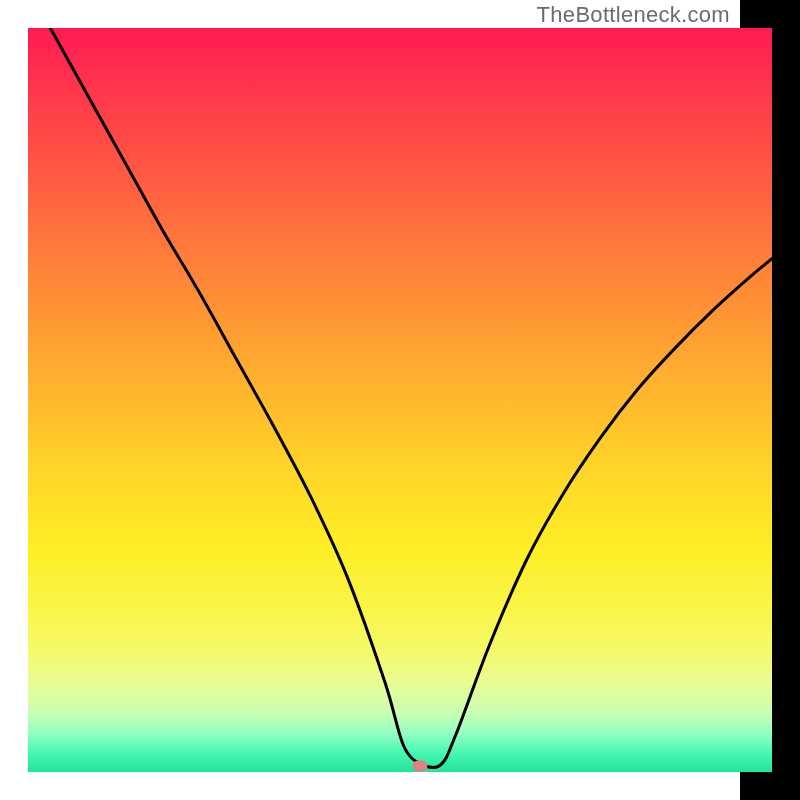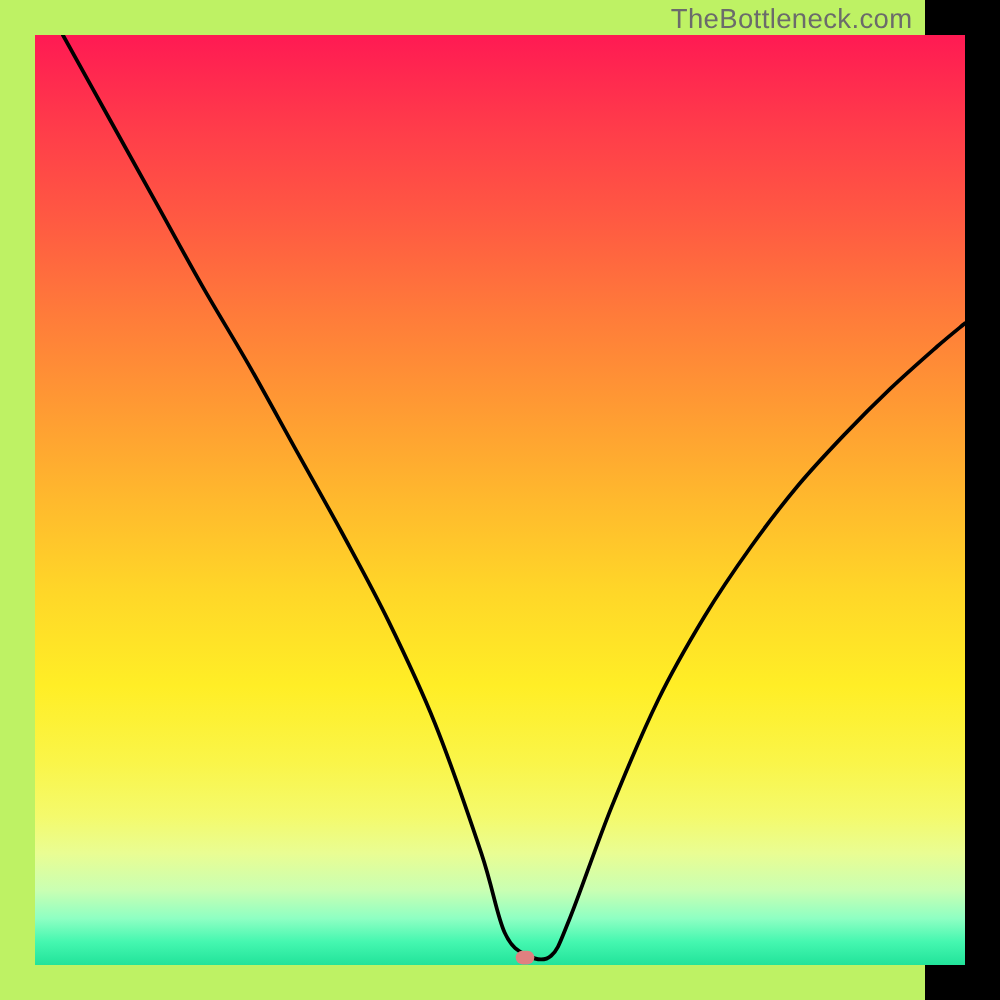--- a/index.html
+++ b/index.html
@@ -8,21 +8,21 @@
     width: 800px;
     height: 800px;
     background: #000;
     overflow: hidden;
     font-family: Arial, Helvetica, sans-serif;
   }
   .frame {
     position: relative;
     width: 740px;
     height: 800px;
-    background: #bef264;
+    background: #ffffff;
   }
   .watermark {
     position: absolute;
     top: 2px;
     right: 10px;
     color: #6b6b6b;
     font-size: 22px;
     letter-spacing: 0.3px;
     font-weight: 400;
     z-index: 10;

